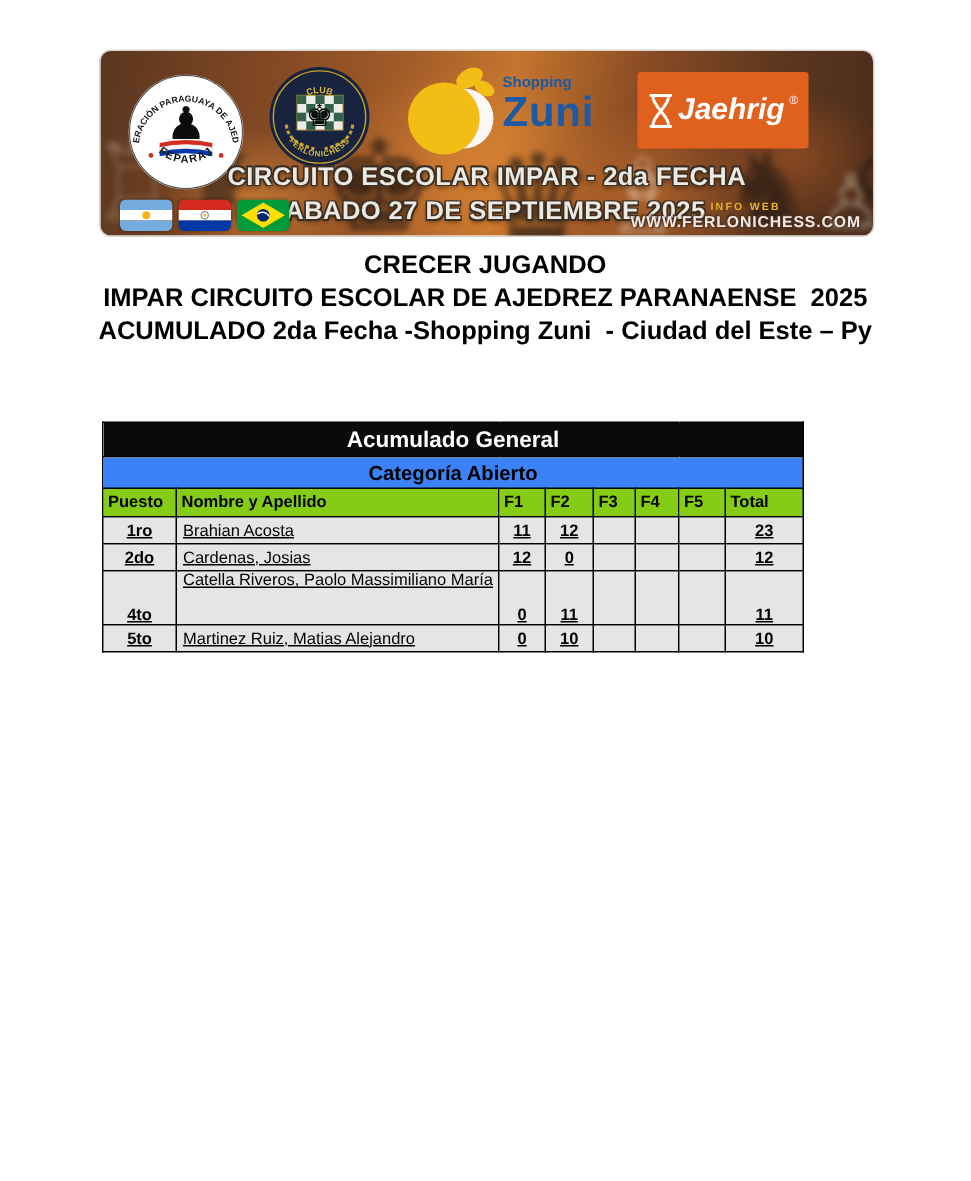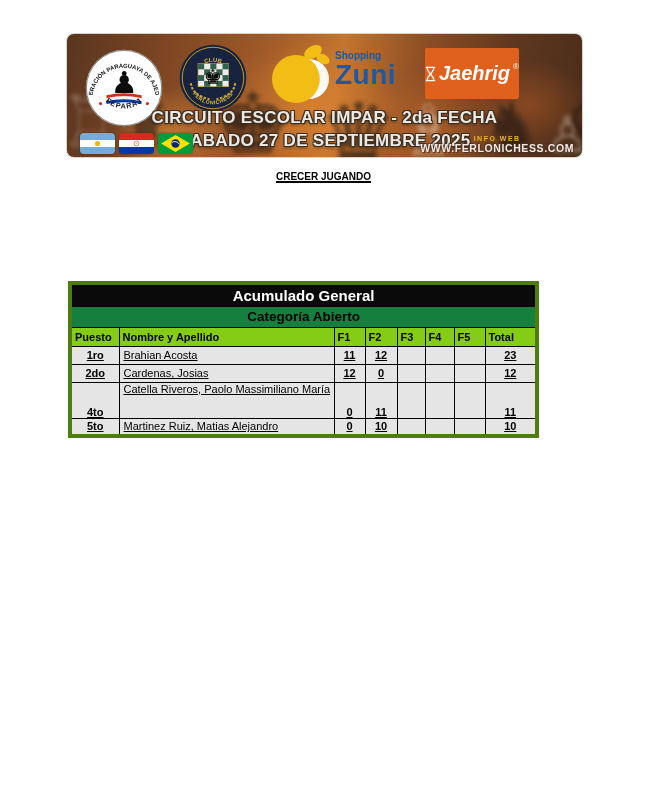--- a/index.html
+++ b/index.html
@@ -28,48 +28,48 @@
 
   .logo { position:absolute; }
   .logo-feparaj { left:18px; top:15px; }
   .logo-ferlo   { left:112px; top:10px; }
 
   .logo-zuni { left:202px; top:8px; display:flex; align-items:flex-start; }
   .zuni-text { margin-left:4px; margin-top:8px; color:#1c5aa6; }
   .zuni-shopping { font-size:10px; font-weight:600; }
   .zuni-name { font-size:28px; font-weight:800; letter-spacing:.5px; margin-top:-2px;text-align:center; }
 
-  .logo-jaehrig { left:358px; top:14px; width:94px; height:51px; background:#e0601e;
+  .logo-jaehrig { left:358px; top:14px; width:114px; height:51px; background:#e0601e;
     border-radius:2px; display:flex; align-items:center; justify-content:center; gap:3px;
     color:#ffffff; }
   .jaehrig-name { font-size:20px; font-weight:bold; font-style:italic; }
   .jaehrig-reg { font-size:8px; vertical-align:super; position:relative; top:-7px; }
 
   .flags { position:absolute; left:13px; bottom:3px; display:flex; gap:4px; }
   .flags svg { border-radius:4px; box-shadow:0 0 2px rgba(0,0,0,.4); }
 
   .infoweb { position:absolute; right:8px; bottom:3px; text-align:center; }
   .infoweb-label { color:#e8b424; font-size:7px; font-weight:bold; letter-spacing:1.5px; }
   .infoweb-url { color:#f4e9e2; font-size:10.5px; font-weight:bold; letter-spacing:.6px;
     text-shadow:1px 1px 1px #4a3226, -1px -1px 1px #4a3226; }
 
   
   .headings { position:absolute; top:166px; left:0; width:647px; text-align:center; }
-  .headings div { font-size:10px; font-weight:bold; color:#000;
-    text-decoration:underline; text-decoration-thickness:1.5px; line-height:22px;
+  .headings div { font-size:17px; font-weight:bold; color:#000;
+    text-decoration-thickness:1.5px; line-height:22px;
     white-space:pre-wrap; }
 
   
   table.results { position:absolute; left:68px; top:281px; width:467px;
-    border-collapse:collapse; border:4px solid #4d7c0f; table-layout:fixed; }
+    border-collapse:collapse; border:1px solid #4d7c0f; table-layout:fixed; }
   .results td { border:1px solid #000; font-size:11px; color:#000; padding:0 3px;
     overflow:hidden; white-space:nowrap; }
   .title-row td { background:#0a0a0a; color:#ffffff; font-size:15px; font-weight:bold;
     text-align:center; height:23px; }
-  .subtitle-row td { background:#15803d; font-size:13.5px; font-weight:bold;
+  .subtitle-row td { background:#3b82f6; font-size:13.5px; font-weight:bold;
     text-align:center; height:21px; }
   .head-row td { background:#84cc16; font-weight:bold; height:19px; }
   .row td { height:18px; background:#e5e5e5;text-decoration:underline; }
   .row td.puesto, .row td.num { text-align:center; font-weight:bold; }
   .row td.name { text-align:left; padding-left:4px; }
   .row-tall td { height:36px; vertical-align:bottom; }
   .row-tall td.name { vertical-align:top; }
 </style>
 </head>
 <body>
@@ -190,20 +190,22 @@
   </div>
 
   <div class="infoweb">
     <div class="infoweb-label">INFO WEB</div>
     <div class="infoweb-url">WWW.FERLONICHESS.COM</div>
   </div>
 </div>
 
 <div class="headings">
   <div>CRECER JUGANDO</div>
+  <div>IMPAR CIRCUITO ESCOLAR DE AJEDREZ PARANAENSE  2025</div>
+  <div>ACUMULADO 2da Fecha -Shopping Zuni  - Ciudad del Este – Py</div>
 </div>
 
 <table class="results">
   <colgroup>
     <col style="width:49px">
       <col style="width:215px">
       <col style="width:31px">
       <col style="width:32px">
     <col style="width:28px">
       <col style="width:29px">

